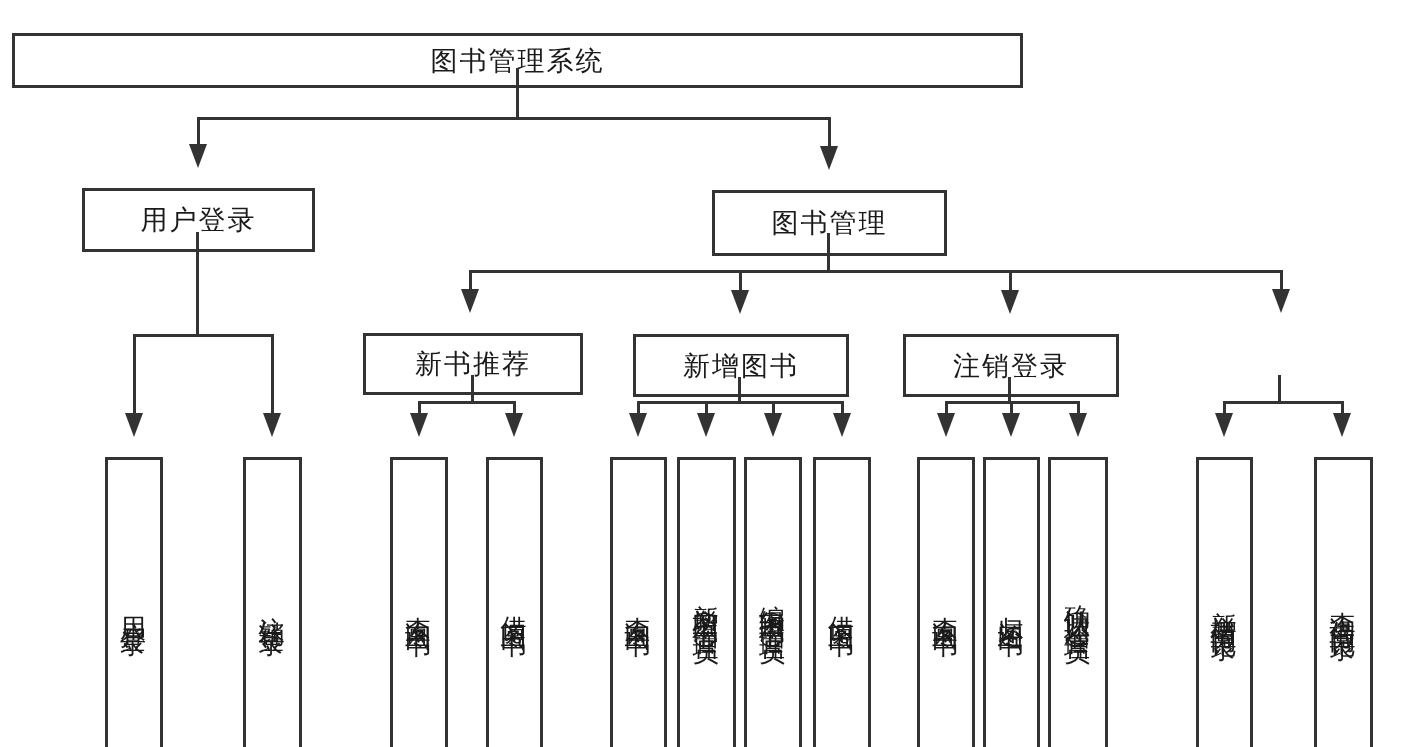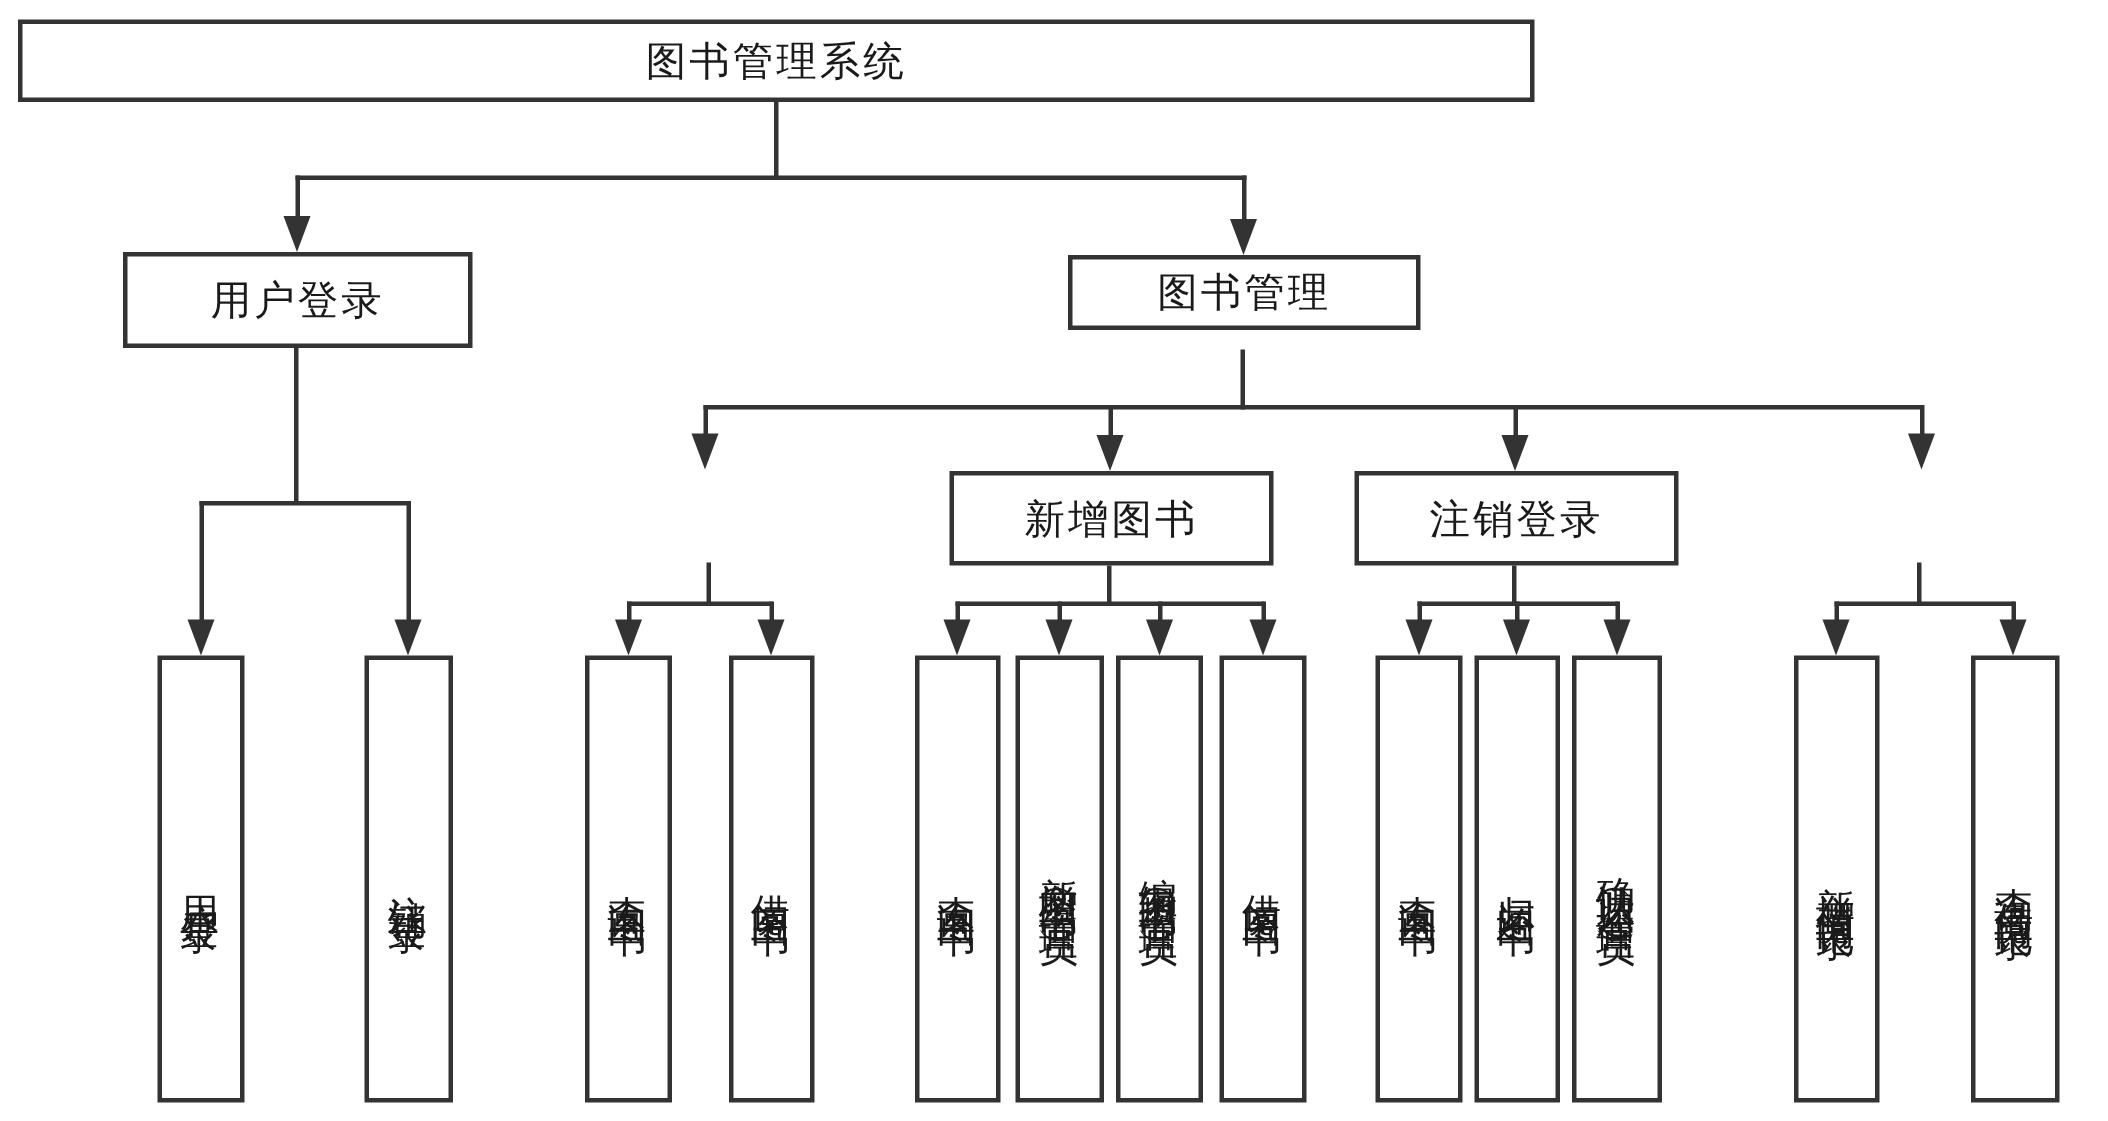--- a/index.html
+++ b/index.html
@@ -19,20 +19,21 @@
   .box{
     position:absolute;
     box-sizing:border-box;
     border:3px solid var(--line);
     background:#ffffff;
     display:flex;align-items:center;justify-content:center;
     color:var(--text);
     font-size:27px;
     letter-spacing:2px;
     white-space:nowrap;
+    margin-top:20px;
   }
   .leaf{
     writing-mode:vertical-rl;
     letter-spacing:5px;
     font-size:26px;
     white-space:normal;
   }
   .hline{position:absolute;height:3px;background:var(--line);}
   .vline{position:absolute;width:3px;background:var(--line);}
   .arrowhead{
@@ -52,22 +53,23 @@
   }
 </style>
 </head>
 <body>
 
 <div class="canvas">
 
   <div class="box" style="left:12px;top:13px;width:1011px;height:55px;">图书管理系统</div>
 
   <div class="box" style="left:82px;top:168px;width:233px;height:64px;">用户登录</div>
-  <div class="box" style="left:712px;top:170px;width:235px;height:50px;">图书管理</div>
+  <div class="box" style="left:712px;top:170px;width:235px;height:66px;">图书管理</div>
 
+  <div class="box" style="left:363px;top:313px;width:220px;height:62px;">新书推荐</div>
   <div class="box" style="left:633px;top:314px;width:216px;height:63px;">新增图书</div>
   <div class="box" style="left:903px;top:314px;width:216px;height:63px;">注销登录</div>
 
   <div class="box leaf" style="left:105px;top:437px;width:58px;height:298px;">用户登录</div>
   <div class="box leaf" style="left:243px;top:437px;width:59px;height:298px;">注销登录</div>
 
   <div class="box leaf" style="left:390px;top:437px;width:58px;height:298px;">查询图书</div>
   <div class="box leaf" style="left:486px;top:437px;width:57px;height:298px;">借阅图书</div>
 
   <div class="box leaf" style="left:610px;top:437px;width:57px;height:298px;">查询图书</div>

